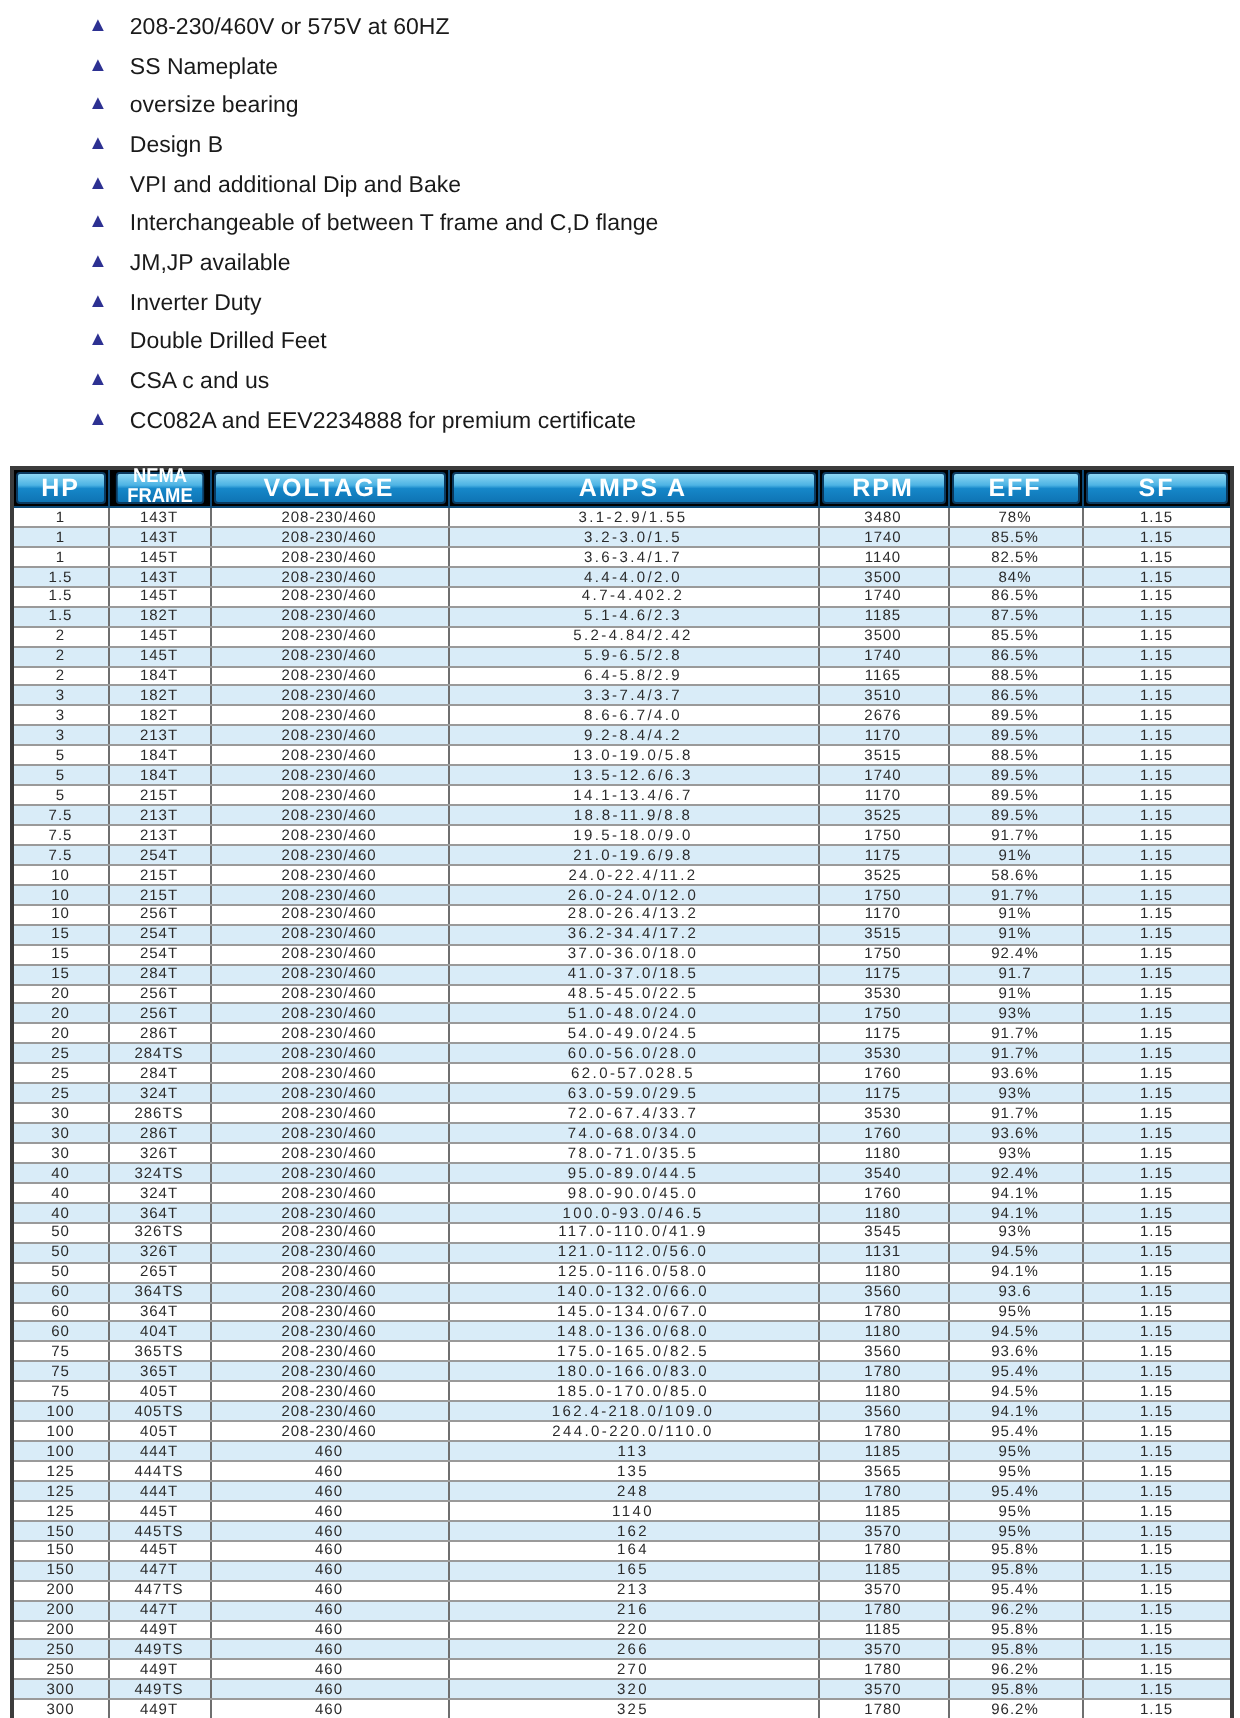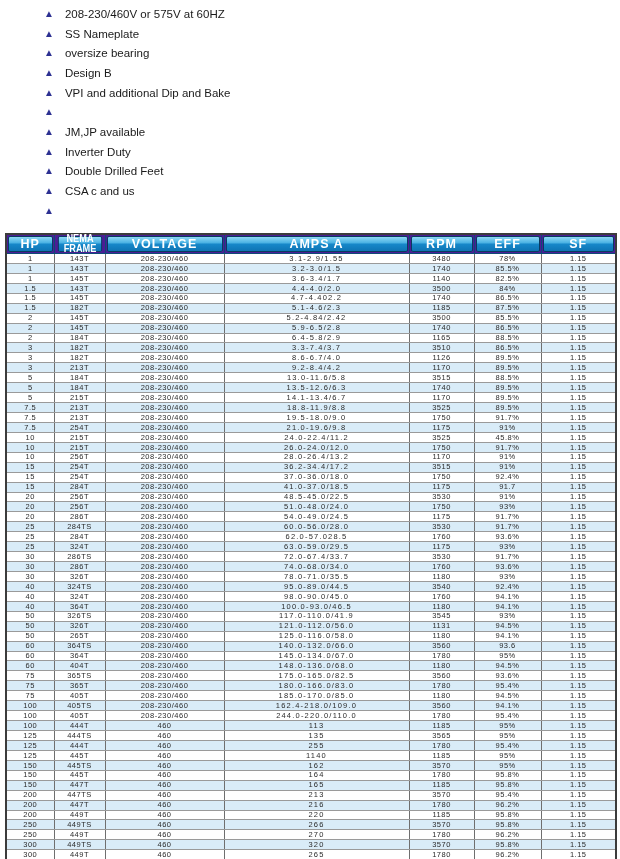--- a/index.html
+++ b/index.html
@@ -44,21 +44,21 @@
   table.spec {
     width: 610px;
     border-collapse: collapse;
     table-layout: fixed;
     border: 2px solid #3c3c3c;
   }
   table.spec thead tr {
     height: 18px;
   }
   table.spec th {
-    background: #4c1d95;
+    background: #000000;
     padding: 1px;
     border: 1px solid #0d4a77;
     vertical-align: middle;
   }
   .th-pill {
     height: 14px;
     border-radius: 2px;
     border: 1px solid #0a3a60;
     background: linear-gradient(to bottom,
       #8ed8f4 0%, #4db3e4 40%, #1687c9 52%, #0e74b4 100%);
@@ -124,20 +124,21 @@
     <span>Design B</span>
   </li>
 
   <li>
     <span class="tri" style="color: rgb(45, 49, 146);">▲</span>
     <span>VPI and additional Dip and Bake</span>
   </li>
 
   <li>
     <span class="tri" style="color: rgb(45, 49, 146);">▲</span>
+    <span>Interchangeable of between T frame and C,D flange</span>
   </li>
 
   <li>
     <span class="tri" style="color: rgb(45, 49, 146);">▲</span>
     <span>JM,JP available</span>
   </li>
 
   <li>
     <span class="tri" style="color: rgb(45, 49, 146);">▲</span>
     <span>Inverter Duty</span>
@@ -148,20 +149,21 @@
     <span>Double Drilled Feet</span>
   </li>
 
   <li>
     <span class="tri" style="color: rgb(45, 49, 146);">▲</span>
     <span>CSA c and us</span>
   </li>
 
   <li>
     <span class="tri" style="color: rgb(45, 49, 146);">▲</span>
+    <span>CC082A and EEV2234888 for premium certificate</span>
   </li>
 </ul>
 
 <div class="spec-wrap">
   <table class="spec">
     <colgroup>
         <col style="width: 48px;">
         <col style="width: 51px;">
         <col style="width: 119px;">
         <col style="width: 185px;">
@@ -283,38 +285,38 @@
           <td>3.3-7.4/3.7</td>
           <td>3510</td>
           <td>86.5%</td>
           <td>1.15</td>
         </tr>
         <tr class="odd">
           <td>3</td>
           <td>182T</td>
           <td>208-230/460</td>
           <td>8.6-6.7/4.0</td>
-          <td>1126</td>
+          <td>2676</td>
           <td>89.5%</td>
           <td>1.15</td>
         </tr>
         <tr class="even">
           <td>3</td>
           <td>213T</td>
           <td>208-230/460</td>
           <td>9.2-8.4/4.2</td>
           <td>1170</td>
           <td>89.5%</td>
           <td>1.15</td>
         </tr>
         <tr class="odd">
           <td>5</td>
           <td>184T</td>
           <td>208-230/460</td>
-          <td>13.0-11.6/5.8</td>
+          <td>13.0-19.0/5.8</td>
           <td>3515</td>
           <td>88.5%</td>
           <td>1.15</td>
         </tr>
         <tr class="even">
           <td>5</td>
           <td>184T</td>
           <td>208-230/460</td>
           <td>13.5-12.6/6.3</td>
           <td>1740</td>
@@ -356,21 +358,21 @@
           <td>1175</td>
           <td>91%</td>
           <td>1.15</td>
         </tr>
         <tr class="odd">
           <td>10</td>
           <td>215T</td>
           <td>208-230/460</td>
           <td>24.0-22.4/11.2</td>
           <td>3525</td>
-          <td>45.8%</td>
+          <td>58.6%</td>
           <td>1.15</td>
         </tr>
         <tr class="even">
           <td>10</td>
           <td>215T</td>
           <td>208-230/460</td>
           <td>26.0-24.0/12.0</td>
           <td>1750</td>
           <td>91.7%</td>
           <td>1.15</td>
@@ -633,21 +635,21 @@
           <td>460</td>
           <td>135</td>
           <td>3565</td>
           <td>95%</td>
           <td>1.15</td>
         </tr>
         <tr class="even">
           <td>125</td>
           <td>444T</td>
           <td>460</td>
-          <td>255</td>
+          <td>248</td>
           <td>1780</td>
           <td>95.4%</td>
           <td>1.15</td>
         </tr>
         <tr class="odd">
           <td>125</td>
           <td>445T</td>
           <td>460</td>
           <td>1140</td>
           <td>1185</td>
@@ -732,20 +734,20 @@
           <td>460</td>
           <td>320</td>
           <td>3570</td>
           <td>95.8%</td>
           <td>1.15</td>
         </tr>
         <tr class="odd">
           <td>300</td>
           <td>449T</td>
           <td>460</td>
-          <td>265</td>
+          <td>325</td>
           <td>1780</td>
           <td>96.2%</td>
           <td>1.15</td>
         </tr>
       </tbody>
   </table>
 </div>
 
 </body></html>

